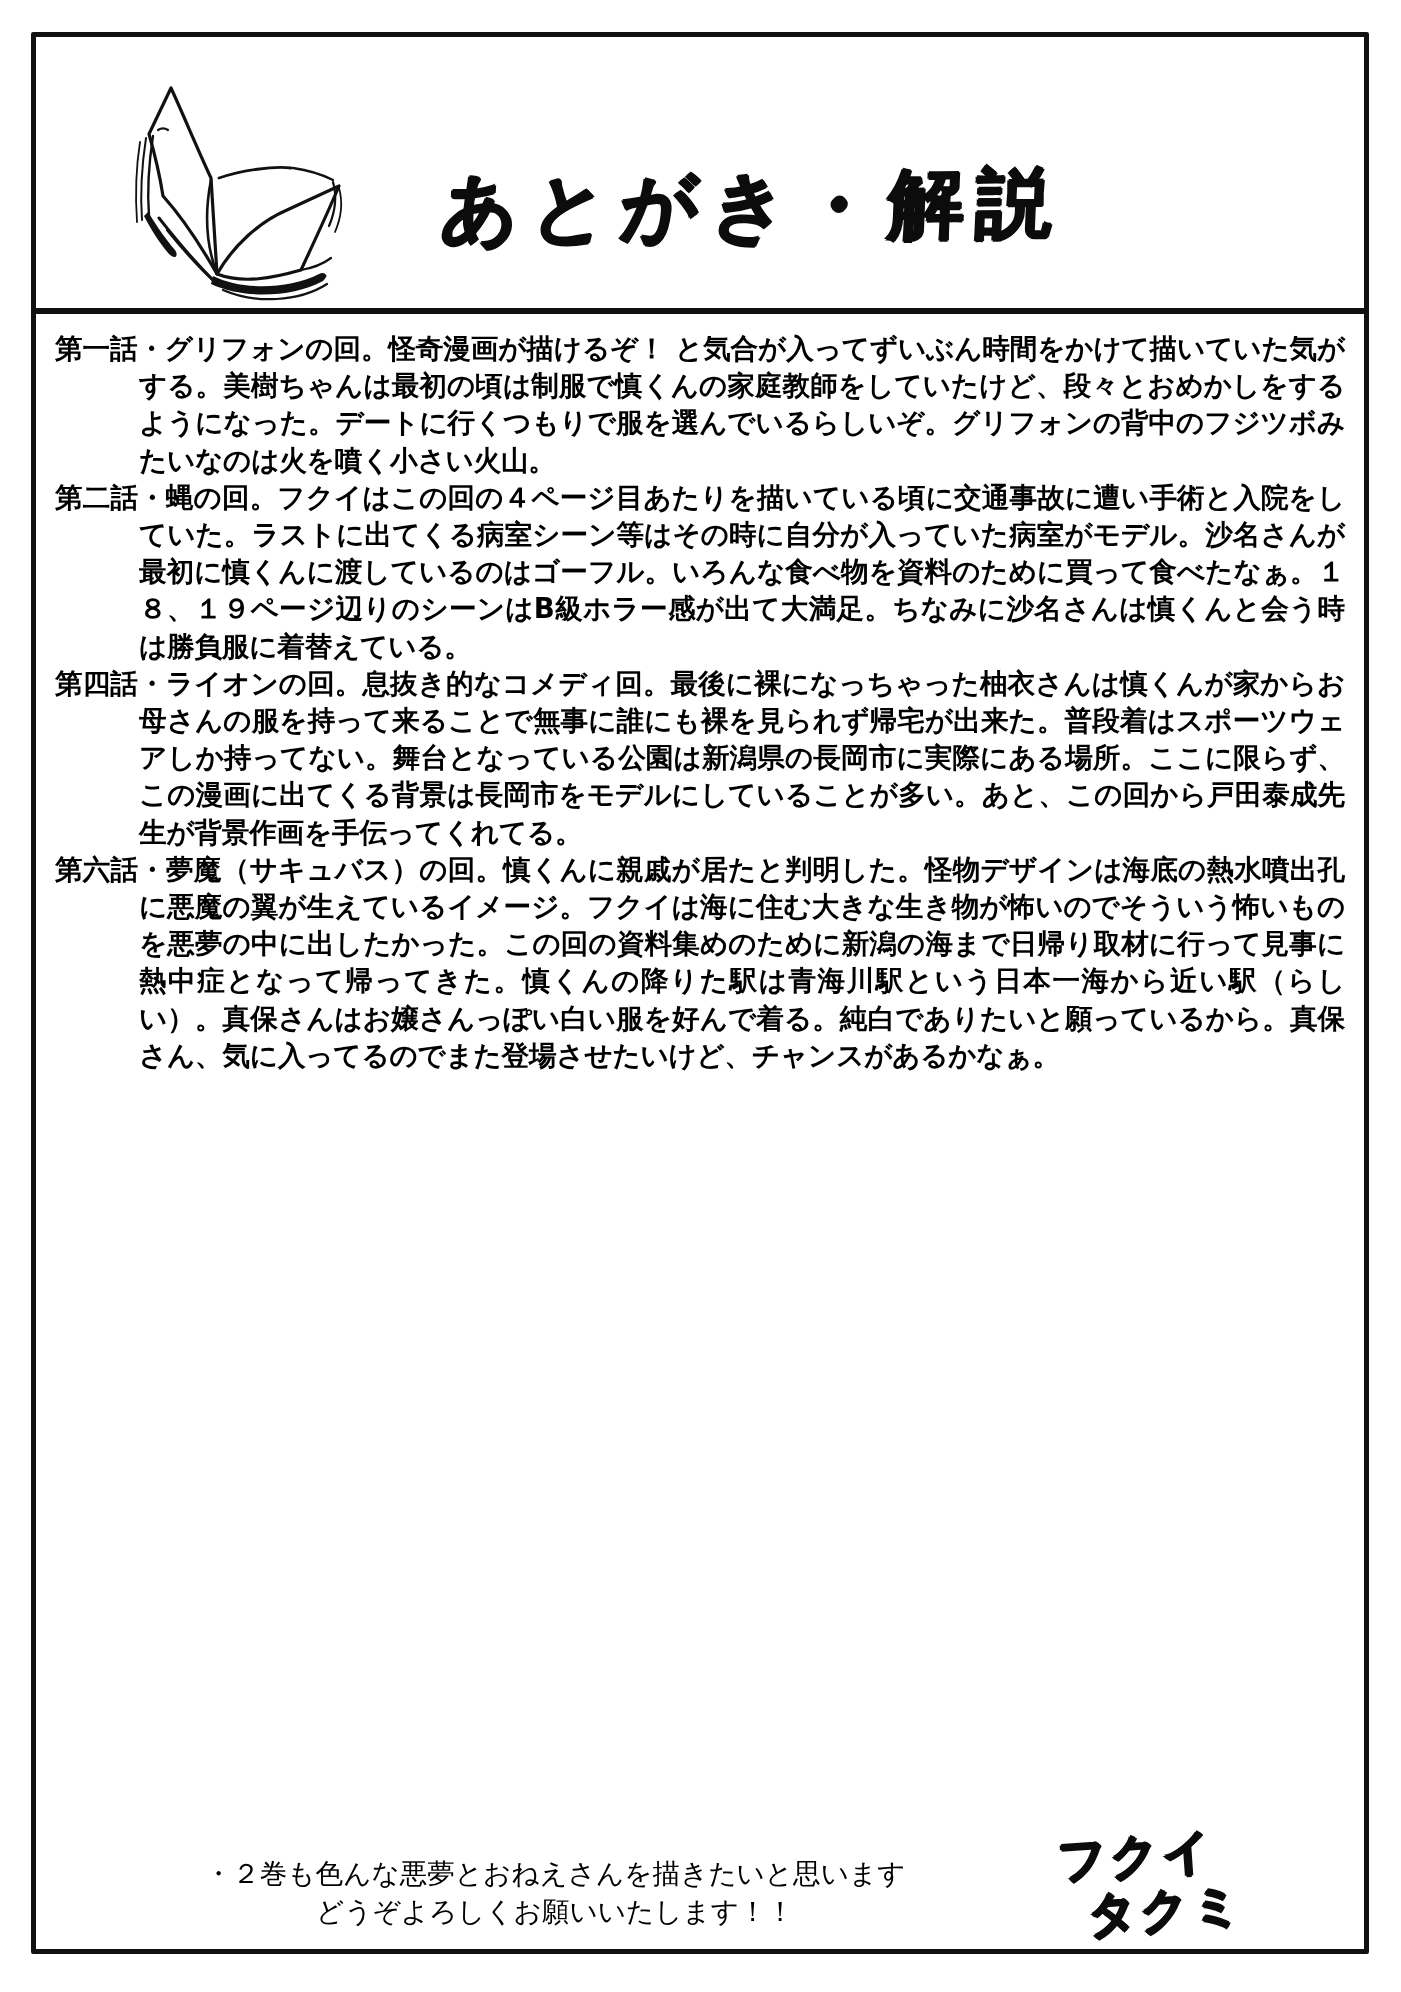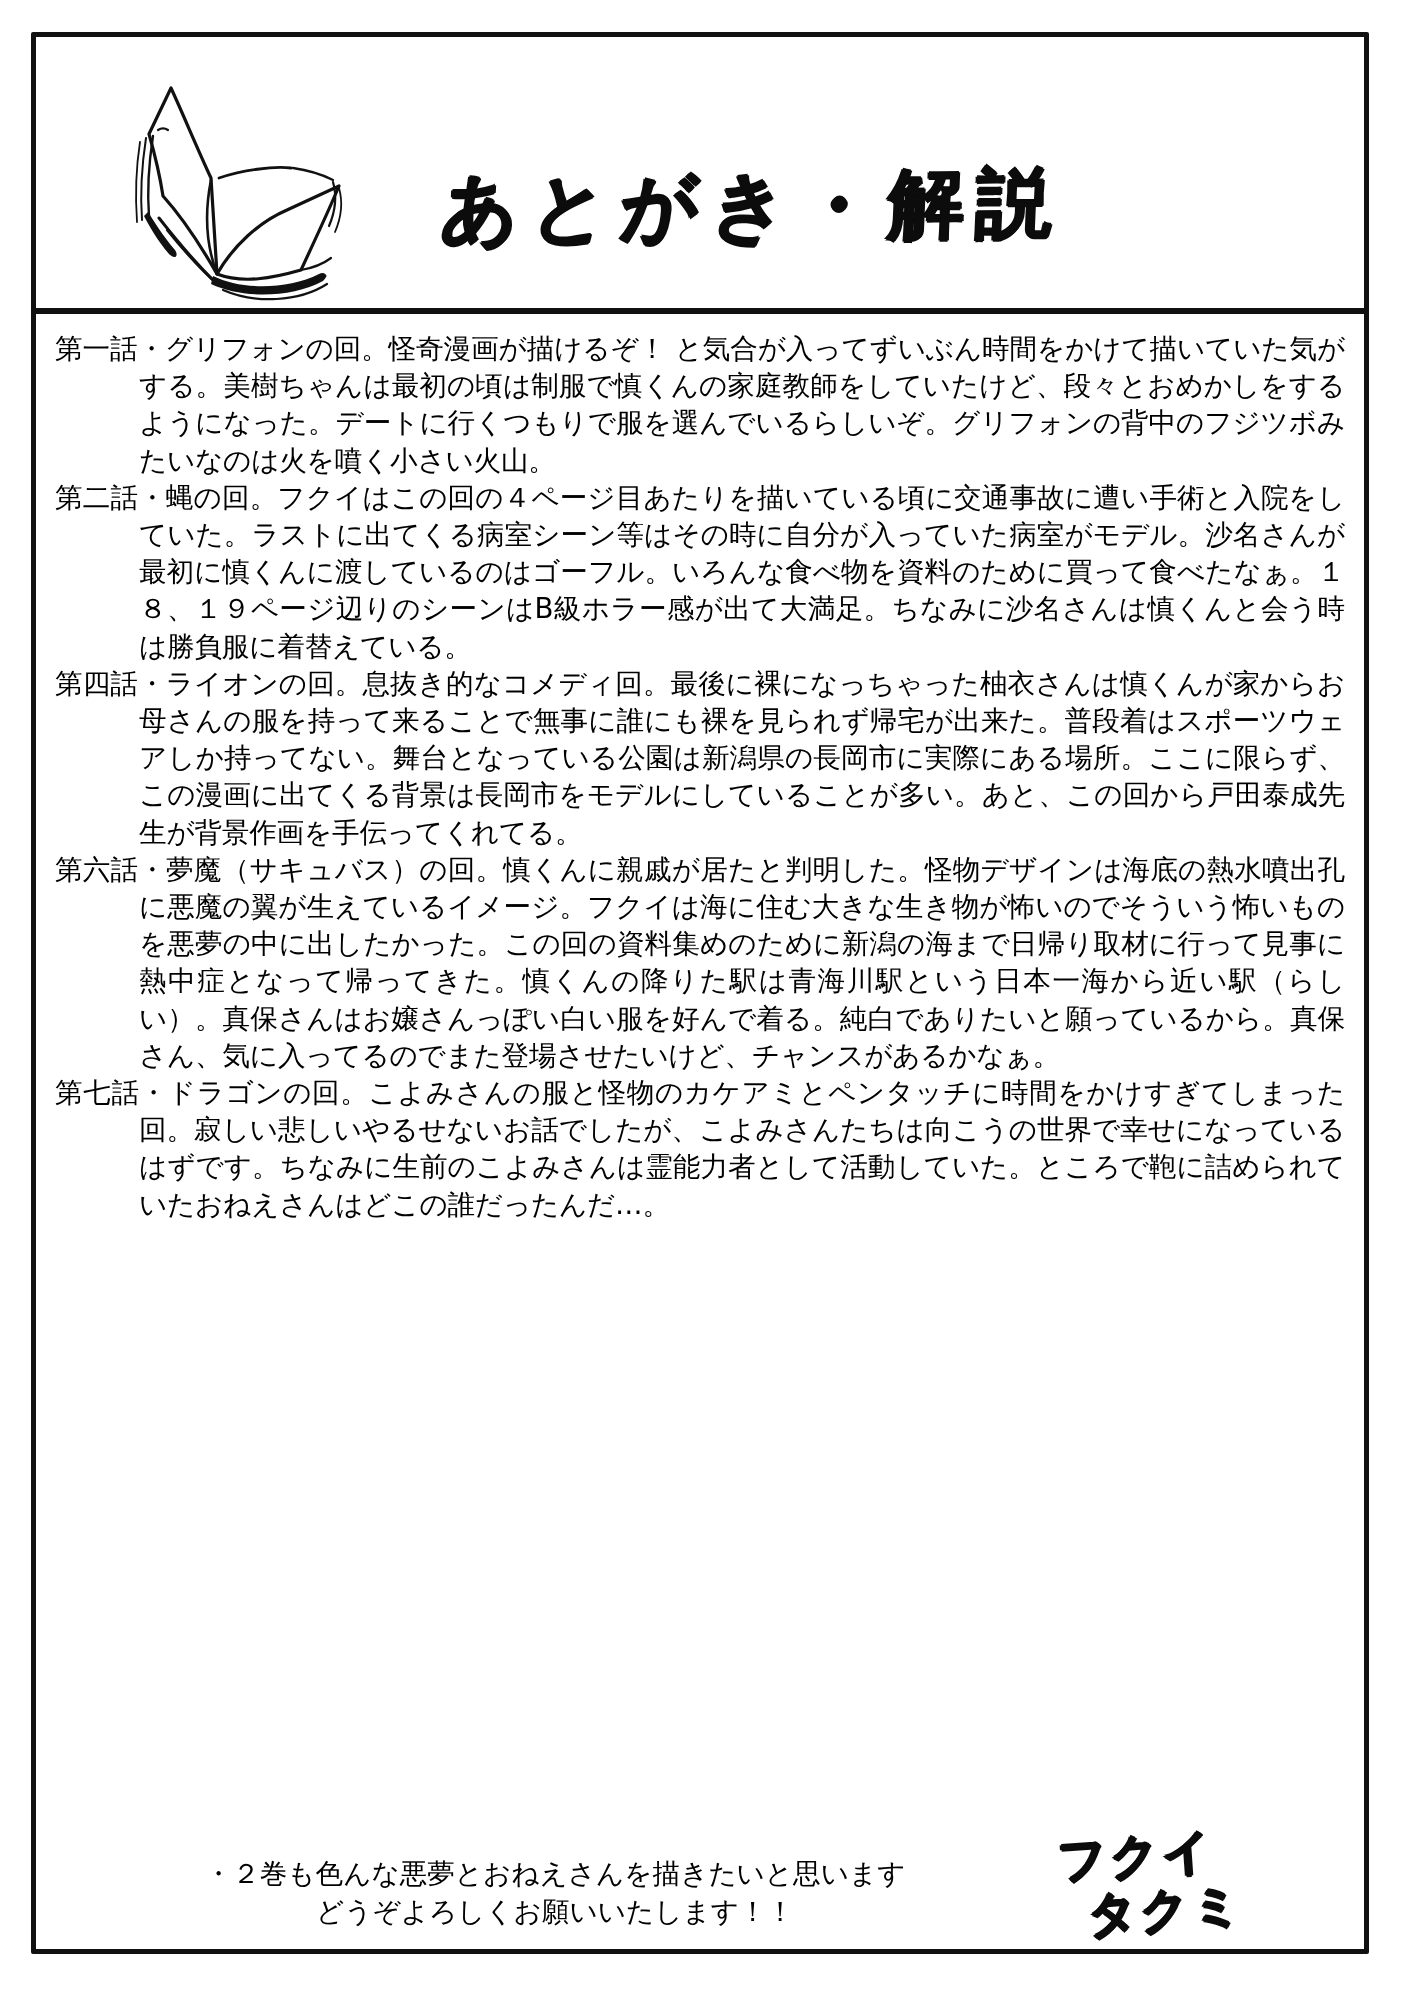--- a/index.html
+++ b/index.html
@@ -101,21 +101,21 @@
     display: block;
     font-size: 27.6px;
     line-height: 37.2px;
     letter-spacing: -0.2px;
     color: #000;
     text-align: justify;
     text-justify: inter-character;
     padding-left: 84px;
     text-indent: -84px;
     margin: 0 0 0 0;
-    font-weight: 400;
+    font-weight: 700;
   }
   .entry .label { white-space: nowrap; }
 
   
   .closing {
     position: absolute;
     left: 55px;
     top: 1855px;
     width: 1000px;
     text-align: center;
@@ -199,21 +199,20 @@
     </div>
   </div>
 
   <div class="header-rule"></div>
 
   <div class="body-block">
     <p class="entry"><span class="label">第一話・</span><span>グリフォンの回。怪奇漫画が描けるぞ！ と気合が入ってずいぶん時間をかけて描いていた気がする。美樹ちゃんは最初の頃は制服で慎くんの家庭教師をしていたけど、段々とおめかしをするようになった。デートに行くつもりで服を選んでいるらしいぞ。グリフォンの背中のフジツボみたいなのは火を噴く小さい火山。</span></p>
     <p class="entry"><span class="label">第二話・</span><span>蝿の回。フクイはこの回の４ページ目あたりを描いている頃に交通事故に遭い手術と入院をしていた。ラストに出てくる病室シーン等はその時に自分が入っていた病室がモデル。沙名さんが最初に慎くんに渡しているのはゴーフル。いろんな食べ物を資料のために買って食べたなぁ。１８、１９ページ辺りのシーンはB級ホラー感が出て大満足。ちなみに沙名さんは慎くんと会う時は勝負服に着替えている。</span></p>
     <p class="entry"><span class="label">第四話・</span><span>ライオンの回。息抜き的なコメディ回。最後に裸になっちゃった柚衣さんは慎くんが家からお母さんの服を持って来ることで無事に誰にも裸を見られず帰宅が出来た。普段着はスポーツウェアしか持ってない。舞台となっている公園は新潟県の長岡市に実際にある場所。ここに限らず、この漫画に出てくる背景は長岡市をモデルにしていることが多い。あと、この回から戸田泰成先生が背景作画を手伝ってくれてる。</span></p>
     <p class="entry"><span class="label">第六話・</span><span>夢魔（サキュバス）の回。慎くんに親戚が居たと判明した。怪物デザインは海底の熱水噴出孔に悪魔の翼が生えているイメージ。フクイは海に住む大きな生き物が怖いのでそういう怖いものを悪夢の中に出したかった。この回の資料集めのために新潟の海まで日帰り取材に行って見事に熱中症となって帰ってきた。慎くんの降りた駅は青海川駅という日本一海から近い駅（らしい）。真保さんはお嬢さんっぽい白い服を好んで着る。純白でありたいと願っているから。真保さん、気に入ってるのでまた登場させたいけど、チャンスがあるかなぁ。</span></p>
-    <p class="entry"><span class="label">第七話・</span><span>ドラゴンの回。こよみさんの服と怪物のカケアミとペンタッチに時間をかけすぎてしまった回。寂しい悲しいやるせないお話でしたが、こよみさんたちは向こうの世界で幸せになっているはずです。ちなみに生前のこよみさんは霊能力者として活動していた。ところで鞄に詰められていたおねえさんはどこの誰だったんだ…。</span></p>
   </div>
 
   <div class="closing">
     <span class="l1">・２巻も色んな悪夢とおねえさんを描きたいと思います</span>
     <span class="l2">どうぞよろしくお願いいたします！！</span>
   </div>
 
   <div class="signature">
     <div class="sig-line">フクイ</div>
     <div class="sig-line second">タクミ</div>

